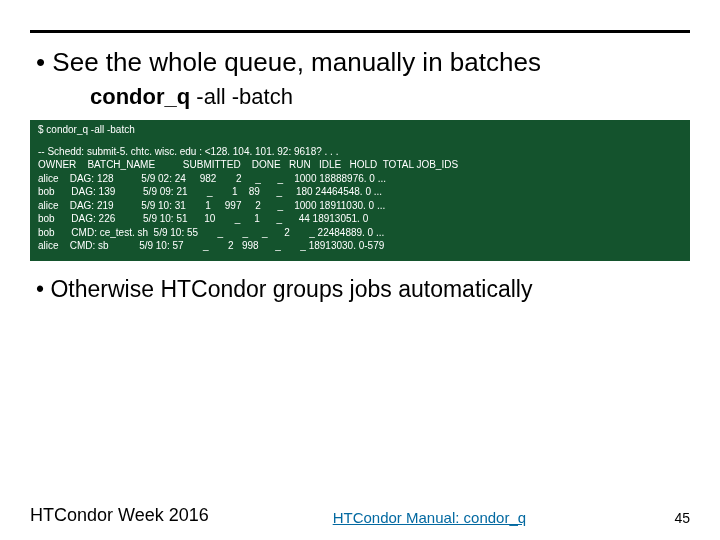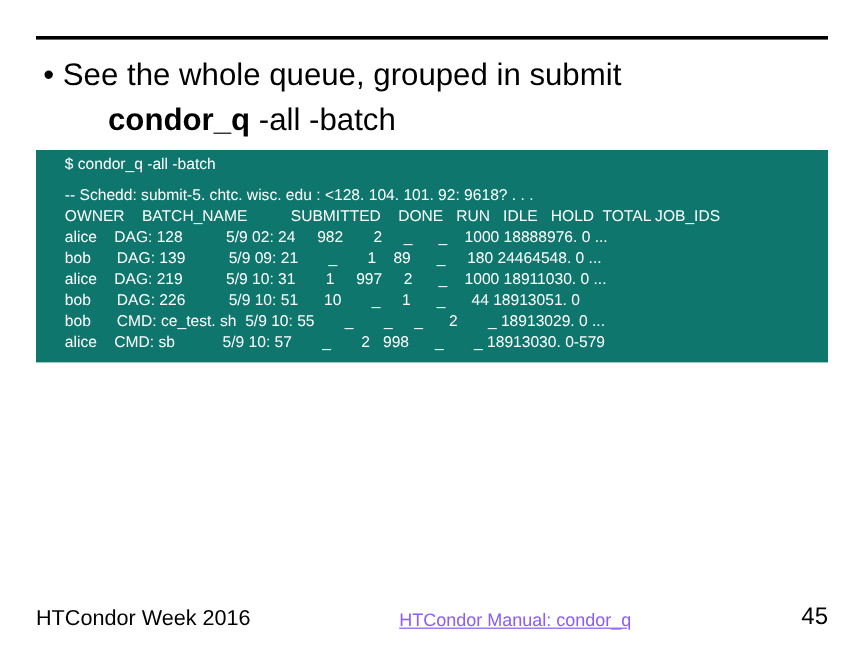--- a/index.html
+++ b/index.html
@@ -33,34 +33,34 @@
   .bullet {
     font-size: 26px;
     margin: 10px 0 0 0;
     padding-left: 24px;
     text-indent: -18px;
   }
   .bullet::before {
     content: "• ";
   }
   .subline {
-    font-size: 26px;
+    font-size: 22px;
     font-weight: 400;
     margin: 6px 0 0 60px;
   }
   .subline .cmd-bold {
     font-weight: 700;
   }
   .terminal {
-    background: #0f766e;
+    background: #14532d;
     color: #fff;
     font-family: Arial, Helvetica, sans-serif;
-    font-size: 13px;
+    font-size: 10px;
     line-height: 1.35;
-    padding: 3px 8px 8px 24px;
+    padding: 3px 8px 8px 8px;
     margin: 10px 0 14px 0;
     white-space: pre;
   }
   .terminal .prompt {
     margin-bottom: 8px;
     display: block;
   }
   .bullet2 {
     font-size: 23px;
     margin: 10px 0 0 0;
@@ -90,55 +90,56 @@
     display: flex;
     justify-content: space-between;
     align-items: flex-end;
     font-size: 18px;
     gap: 28px;
   }
   .footer .left {
     font-size: 18px;
   }
   .footer .center {
-    color: #8b5cf6;
+    color: #0369a1;
     text-decoration: underline;
     font-size: 15px;
     text-align: center;
     flex: 1;
   }
   .footer .right {
-    font-size: 20px;
+    font-size: 14px;
     text-align: right;
     min-width: 40px;
   }
 </style>
 </head>
 <body>
 
 <div class="slide">
 
   <hr class="hr">
 
-  <div class="bullet">See the whole queue, grouped in submit</div>
+  <div class="bullet">See the whole queue, manually in batches</div>
 
   <div class="subline">
     <span class="cmd-bold">condor_q</span><span> -all -batch</span>
   </div>
 
   <div class="terminal"><span class="prompt">$ condor_q -all -batch</span><span>-- Schedd: submit-5. chtc. wisc. edu : &lt;128. 104. 101. 92: 9618? . . .</span>
 <span>OWNER    BATCH_NAME          SUBMITTED    DONE   RUN   IDLE   HOLD  TOTAL JOB_IDS</span>
 <span>alice    DAG: 128          5/9 02: 24     982       2     _      _    1000 18888976. 0 ...</span>
 <span>bob      DAG: 139          5/9 09: 21       _       1    89      _     180 24464548. 0 ...</span>
 <span>alice    DAG: 219          5/9 10: 31       1     997     2      _    1000 18911030. 0 ...</span>
 <span>bob      DAG: 226          5/9 10: 51      10       _     1      _      44 18913051. 0</span>
-<span>bob      CMD: ce_test. sh  5/9 10: 55       _       _     _      2       _ 18913029. 0 ...</span>
+<span>bob      CMD: ce_test. sh  5/9 10: 55       _       _     _      2       _ 22484889. 0 ...</span>
 <span>alice    CMD: sb           5/9 10: 57       _       2   998      _       _ 18913030. 0-579</span></div>
 
 
+  <div class="bullet2">Otherwise HTCondor groups jobs automatically</div>
 
   <div class="footer">
     <div class="left">HTCondor Week 2016</div>
     <div class="center">HTCondor Manual: condor_q</div>
     <div class="right">45</div>
   </div>
 
 </div>
 
 </body></html>

